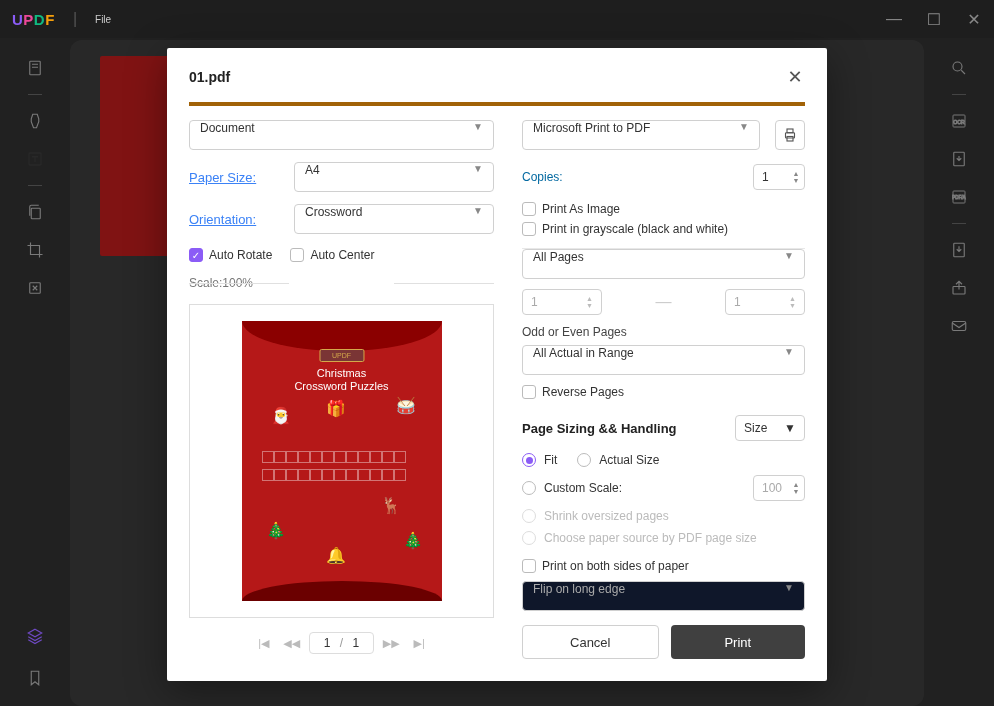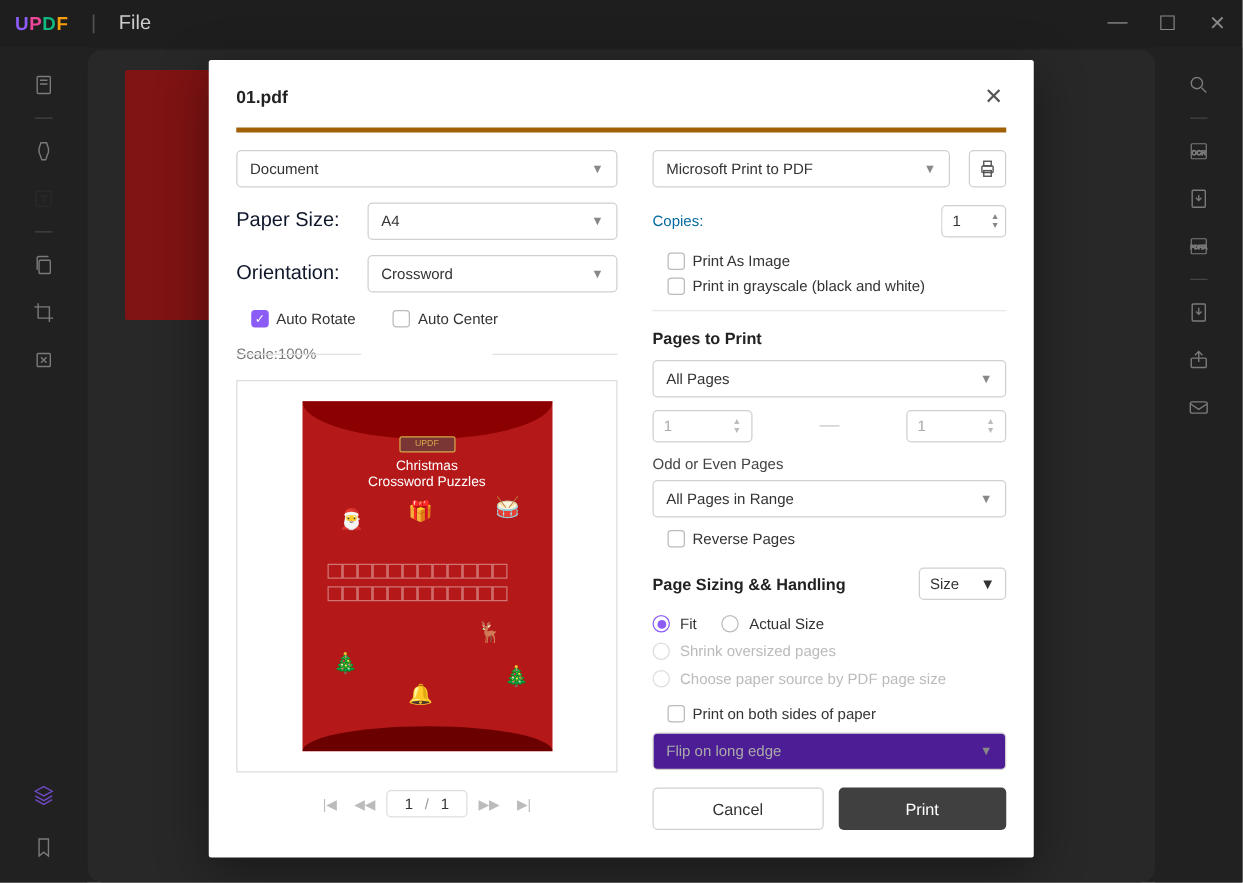--- a/index.html
+++ b/index.html
@@ -5,21 +5,21 @@
 * { box-sizing: border-box; margin: 0; padding: 0; font-family: -apple-system, BlinkMacSystemFont, "Segoe UI", sans-serif; }
 body { width: 994px; height: 706px; background: #1a1a1a; overflow: hidden; position: relative; }
 
 .titlebar { height: 38px; background: #1e1e1e; display: flex; align-items: center; padding: 0 12px; }
 .logo { font-weight: bold; font-size: 15px; letter-spacing: 0.5px; }
 .logo .u { color: #8b5cf6; }
 .logo .p { color: #ec4899; }
 .logo .d { color: #10b981; }
 .logo .f { color: #f59e0b; }
 .titlebar-sep { color: #555; margin: 0 18px; }
-.file-menu { color: #ccc; font-size: 16px; }
+.file-menu { color: #ccc; font-size: 10px; }
 .window-controls { margin-left: auto; display: flex; gap: 24px; color: #888; }
 .window-controls span { width: 16px; text-align: center; cursor: pointer; }
 
 .main-area { position: relative; height: 668px; background: #2a2a2a; }
 .left-sidebar { position: absolute; left: 0; top: 0; width: 70px; height: 100%; background: #2a2a2a; display: flex; flex-direction: column; align-items: center; padding-top: 18px; gap: 14px; }
 .left-sidebar .icon { width: 24px; height: 24px; display: flex; align-items: center; justify-content: center; color: #999; }
 .left-sidebar .icon.active { color: #333; }
 .left-sidebar .sep { width: 14px; height: 1px; background: #555; }
 .left-sidebar .bottom-icons { margin-top: auto; margin-bottom: 16px; display: flex; flex-direction: column; gap: 18px; align-items: center; }
 
@@ -35,30 +35,30 @@
 .dialog-overlay { position: absolute; inset: 0; background: rgba(0,0,0,0.2); display: flex; align-items: flex-start; justify-content: center; }
 .dialog { width: 660px; background: #fff; margin-top: 10px; border-radius: 2px; box-shadow: 0 10px 40px rgba(0,0,0,0.4); padding: 18px 22px 22px 22px; max-height: 680px; overflow: hidden; }
 .dialog-header { display: flex; align-items: center; justify-content: space-between; padding-bottom: 14px; border-bottom: 4px solid #a16207; margin-bottom: 14px; }
 .dialog-title { font-size: 14px; font-weight: 600; color: #222; }
 .close-btn { font-size: 18px; color: #555; cursor: pointer; width: 20px; text-align: center; }
 
 .dialog-body { display: flex; gap: 28px; }
 .left-col { width: 305px; }
 .right-col { flex: 1; }
 
-.select { width: 100%; height: 30px; border: 1px solid #d0d0d0; border-radius: 4px; background: #fff; padding: 0 10px; font-size: 12px; color: #333; display: flex; align-items: center; justify-content: space-between; cursor: pointer; }
+.select { width: 100%; height: 30px; border: 1px solid #d0d0d0; border-radius: 4px; background: #fff; padding: 0 10px; font-size: 12px; color: #333; display: flex; justify-content: space-between; cursor: pointer; }
 .select .caret { color: #888; font-size: 10px; }
-.select.disabled { background: #4c1d95; color: #aaa; }
+.select.disabled { background: #0f172a; color: #aaa; }
 
 .form-row { display: flex; align-items: center; margin-top: 12px; gap: 10px; }
-.form-label { font-size: 16px; color: #0f172a; width: 95px; }
+.form-label { font-size: 13px; color: #3b82f6; width: 95px; text-decoration: underline; }
 .form-field { flex: 1; }
 
 .chk-row { display: flex; align-items: center; gap: 18px; margin-top: 14px; }
-.chk { display: flex; align-items: flex-end; gap: 6px; font-size: 12px; color: #333; margin-left: 12px; }
+.chk { display: flex; align-items: flex-end; gap: 6px; font-size: 12px; color: #333; }
 .chk-box { width: 14px; height: 14px; border: 1px solid #bbb; border-radius: 3px; display: flex; align-items: center; justify-content: center; }
 .chk-box.checked { background: #8b5cf6; border-color: #8b5cf6; color: #fff; font-size: 10px; }
 
 .scale-label { text-align: left; font-size: 12px; color: #777; margin-top: 14px; position: relative; }
 .scale-label::before, .scale-label::after { content: ""; position: absolute; top: 50%; width: 100px; height: 1px; background: #e0e0e0; }
 .scale-label::before { left: 0; }
 .scale-label::after { right: 0; }
 
 .preview-box { margin-top: 14px; border: 1px solid #ddd; padding: 16px; display: flex; justify-content: center; }
 .preview-page { width: 200px; height: 280px; background: #b51818; position: relative; overflow: hidden; }
@@ -374,21 +374,20 @@
             <label class="chk">
               <span class="chk-box"></span>
               <span>Print As Image</span>
             </label>
             <label class="chk">
               <span class="chk-box"></span>
               <span>Print in grayscale (black and white)</span>
             </label>
           </div>
 
-          <div class="section-title first">Pages to Print</div>
           <div class="select">
             <span>All Pages</span>
             <span class="caret">▼</span>
           </div>
           <div class="range-row">
             <div class="range-input">
               <span>1</span>
               <div class="arrows">
                   <span>▲</span>
                   <span>▼</span>
@@ -398,21 +397,21 @@
             <div class="range-input">
               <span>1</span>
               <div class="arrows">
                   <span>▲</span>
                   <span>▼</span>
                 </div>
             </div>
           </div>
           <div class="odd-even-label">Odd or Even Pages</div>
           <div class="select" style="margin-top:6px">
-            <span>All Pages in Range</span>
+            <span>All Actual in Range</span>
             <span class="caret">▼</span>
           </div>
           <label class="chk" style="margin-top:10px">
             <span class="chk-box"></span>
             <span>Reverse Pages</span>
           </label>
 
           <div class="sizing-header">
             <div class="title">Page Sizing &amp;&amp; Handling</div>
             <div class="size-select">
@@ -425,20 +424,33 @@
             <div class="radio-row">
               <label class="radio">
                 <span class="radio-dot checked"></span>
                 <span>Fit</span>
               </label>
               <label class="radio">
                 <span class="radio-dot"></span>
                 <span>Actual Size</span>
               </label>
             </div>
+            <div class="custom-scale-row">
+              <label class="radio">
+                <span class="radio-dot"></span>
+                <span>Custom Scale:</span>
+              </label>
+              <div class="spinner disabled">
+                <input value="100" style="">
+                <div class="arrows">
+                    <span>▲</span>
+                    <span>▼</span>
+                  </div>
+              </div>
+            </div>
             <label class="radio disabled">
               <span class="radio-dot disabled"></span>
               <span>Shrink oversized pages</span>
             </label>
             <label class="radio disabled">
               <span class="radio-dot disabled"></span>
               <span>Choose paper source by PDF page size</span>
             </label>
           </div>
 

